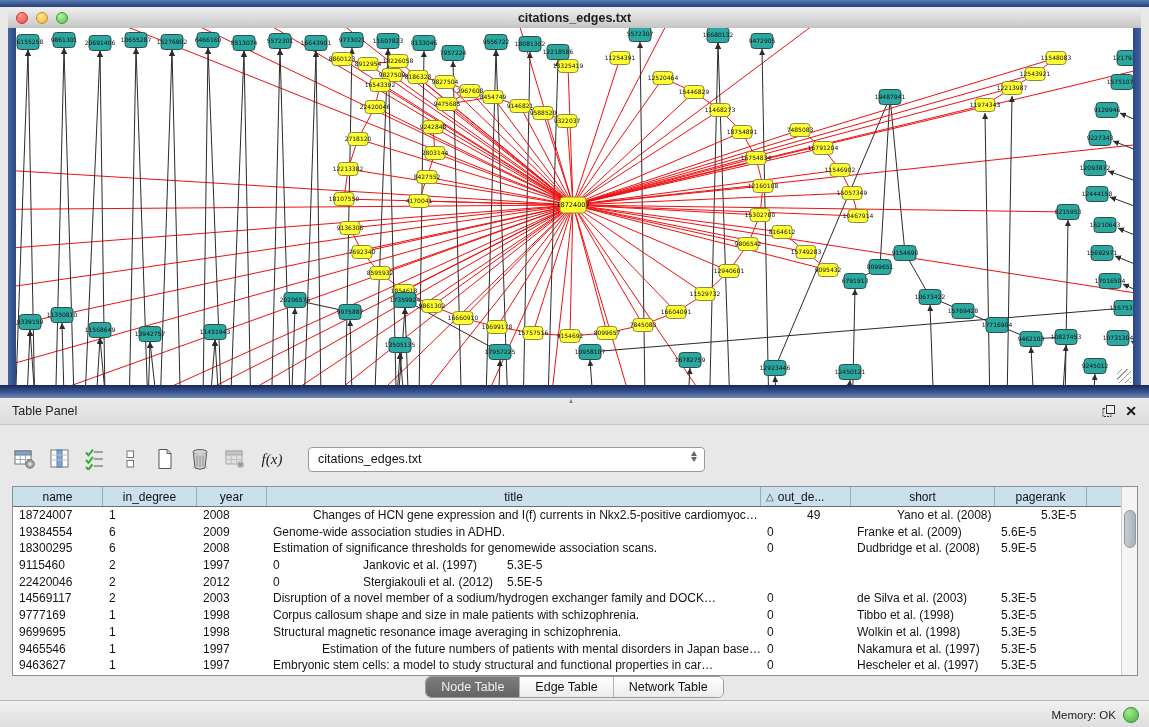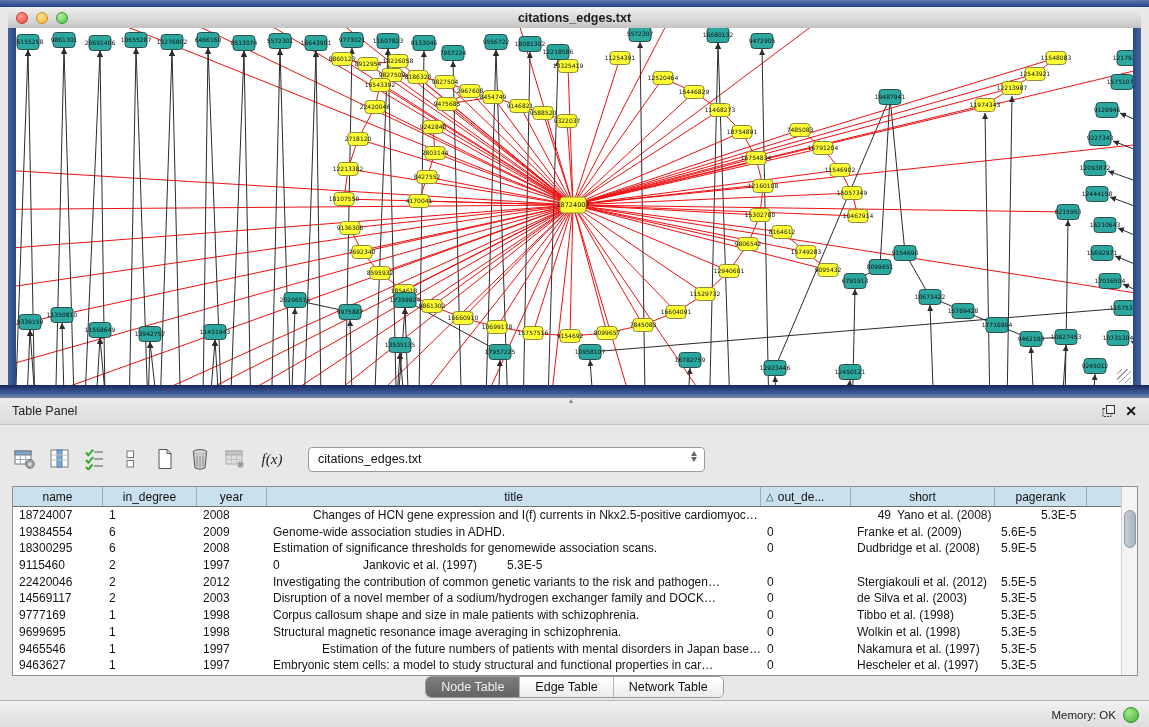--- a/index.html
+++ b/index.html
@@ -873,21 +873,21 @@
         <div class="th" style="width: 92px;">
           <span>pagerank</span>
         </div>
       </div>
     <div id="tbody">
         <div class="tr">
           <div class="td" style="width: 90px;">18724007</div>
           <div class="td" style="width: 94px;">1</div>
           <div class="td" style="width: 70px;">2008</div>
           <div class="td" style="width: 494px; margin-left: 40px;">Changes of HCN gene expression and I(f) currents in Nkx2.5-positive cardiomyoc…</div>
-          <div class="td" style="width: 90px; text-align: right;">49</div>
+          <div class="td" style="width: 90px;">49</div>
           <div class="td" style="width: 144px;">Yano et al. (2008)</div>
           <div class="td" style="width: 92px;">5.3E-5</div>
         </div>
         <div class="tr">
           <div class="td" style="width: 90px;">19384554</div>
           <div class="td" style="width: 94px;">6</div>
           <div class="td" style="width: 70px;">2009</div>
           <div class="td" style="width: 494px;">Genome-wide association studies in ADHD.</div>
           <div class="td" style="width: 90px;">0</div>
           <div class="td" style="width: 144px;">Franke et al. (2009)</div>
@@ -907,21 +907,20 @@
           <div class="td" style="width: 94px;">2</div>
           <div class="td" style="width: 70px;">1997</div>
           <div class="td" style="width: 90px;">0</div>
           <div class="td" style="width: 144px;">Jankovic et al. (1997)</div>
           <div class="td" style="width: 92px;">5.3E-5</div>
         </div>
         <div class="tr">
           <div class="td" style="width: 90px;">22420046</div>
           <div class="td" style="width: 94px;">2</div>
           <div class="td" style="width: 70px;">2012</div>
-          <div class="td" style="width: 494px;">Investigating the contribution of common genetic variants to the risk and pathogen…</div>
           <div class="td" style="width: 90px;">0</div>
           <div class="td" style="width: 144px;">Stergiakouli et al. (2012)</div>
           <div class="td" style="width: 92px;">5.5E-5</div>
         </div>
         <div class="tr">
           <div class="td" style="width: 90px;">14569117</div>
           <div class="td" style="width: 94px;">2</div>
           <div class="td" style="width: 70px;">2003</div>
           <div class="td" style="width: 494px;">Disruption of a novel member of a sodium/hydrogen exchanger family and DOCK…</div>
           <div class="td" style="width: 90px;">0</div>

